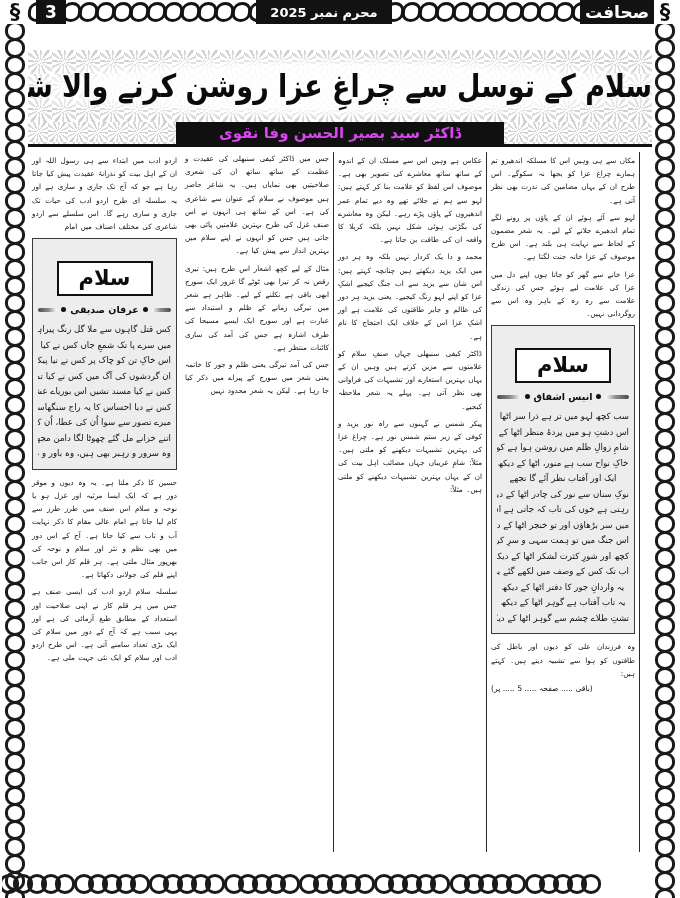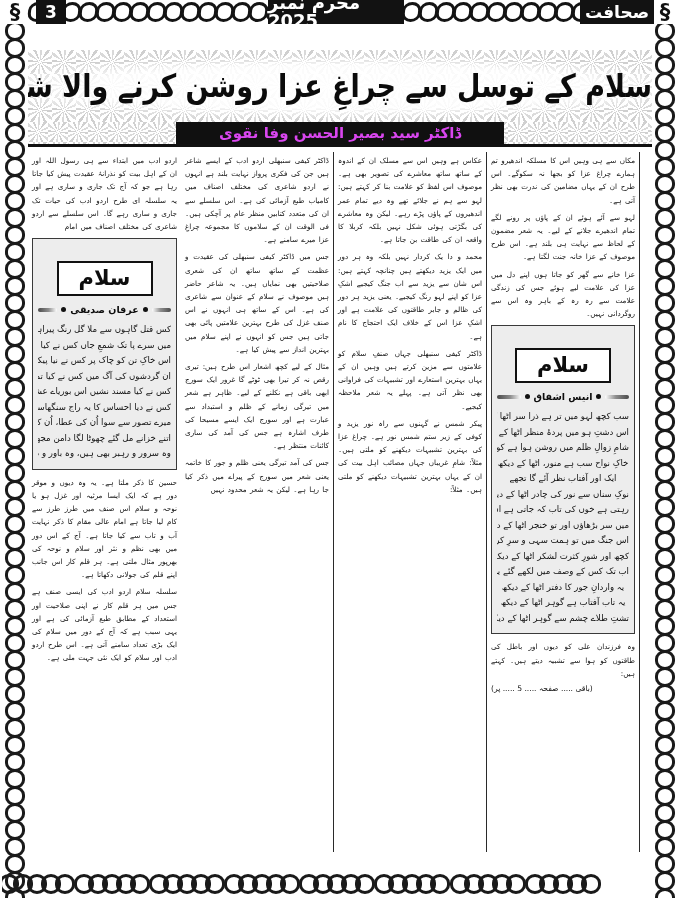--- a/index.html
+++ b/index.html
@@ -25,21 +25,21 @@
     box-sizing:border-box;margin-right:-2px;
     transform:skewX(-6deg);
   }
   .mast-box{
     position:absolute;top:0px;height:24px;background:#121212;color:#fff;
     display:flex;align-items:center;justify-content:center;
     font-weight:bold;line-height:1;
   }
   .mast-title{right:26px;width:74px;font-size:17px;letter-spacing:0px;}
   .mast-page{left:36px;width:30px;font-size:17px;}
-  .mast-date{left:268px;width:136px;font-size:18px;}
+  .mast-date{left:256px;width:136px;font-size:13px;}
   .corner-orn{
     position:absolute;top:0;width:26px;height:24px;
     color:#111;font-size:21px;font-weight:bold;line-height:24px;text-align:center;
   }
   .corner-l{left:2px;}
   .corner-r{right:2px;}
 
   
   .frame{
     position:absolute;left:0;top:24px;width:680px;height:874px;box-sizing:border-box;
@@ -365,21 +365,20 @@
           <div class="verse">کس نے کیا مسند نشیں اس بوریاے عشق پر</div>
           <div class="verse ind">کس نے دیا احساس کا یہ راج سنگھاسن مجھے</div>
           <div class="verse">میرے تصور سے سوا اُن کی عطا، اُن کی سخا</div>
           <div class="verse ind">اتنے خزانے مل گئے چھوٹا لگا دامن مجھے</div>
           <div class="verse">وہ سرور و رہبر بھی ہیں، وہ باور و دلیر بھی ہیں</div>
         </div>
         <p class="para">حسین کا ذکر ملتا ہے۔ یہ وہ دیوں و موقر دور ہے کہ ایک ایسا مرثیہ اور غزل ہو یا نوحہ و سلام اس صنف میں طرز طرز سے کام لیا جاتا ہے امام عالی مقام کا ذکر نہایت آب و تاب سے کیا جاتا ہے۔ آج کے اس دور میں بھی نظم و نثر اور سلام و نوحہ کی بھرپور مثال ملتی ہے۔ ہر قلم کار اس جانب اپنے قلم کی جولانی دکھاتا ہے۔</p>
         <p class="para">سلسلہ سلام اردو ادب کی ایسی صنف ہے جس میں ہر قلم کار نے اپنی صلاحیت اور استعداد کے مطابق طبع آزمائی کی ہے اور یہی سبب ہے کہ آج کے دور میں سلام کی ایک بڑی تعداد سامنے آتی ہے۔ اس طرح اردو ادب اور سلام کو ایک نئی جہت ملی ہے۔</p>
       </div>
       <div class="col">
-        <p class="para first">ڈاکٹر کیفی سنبھلی اردو ادب کے ایسے شاعر ہیں جن کی فکری پرواز نہایت بلند ہے انہوں نے اردو شاعری کی مختلف اصناف میں کامیاب طبع آزمائی کی ہے۔ اس سلسلے سے ان کی متعدد کتابیں منظر عام پر آچکی ہیں۔ فی الوقت ان کے سلاموں کا مجموعہ چراغِ عزا میرے سامنے ہے۔</p>
         <p class="para">جس میں ڈاکٹر کیفی سنبھلی کی عقیدت و عظمت کے ساتھ ساتھ ان کی شعری صلاحیتیں بھی نمایاں ہیں۔ یہ شاعر حاضر ہیں موصوف نے سلام کے عنوان سے شاعری کی ہے۔ اس کے ساتھ ہی انہوں نے اس صنف غزل کی طرح بہترین علامتیں پائی بھی جاتی ہیں جس کو انہوں نے اپنے سلام میں بہترین انداز سے پیش کیا ہے۔</p>
         <p class="para">مثال کے لیے کچھ اشعار اس طرح ہیں: تیری رقص نہ کر تیرا بھی ٹوٹے گا غرور ایک سورج ابھی باقی ہے نکلنے کے لیے۔ ظاہر ہے شعر میں تیرگی زمانے کے ظلم و استبداد سے عبارت ہے اور سورج ایک ایسے مسیحا کی طرف اشارہ ہے جس کی آمد کی ساری کائنات منتظر ہے۔</p>
         <p class="para">جس کی آمد تیرگی یعنی ظلم و جور کا خاتمہ یعنی شعر میں سورج کے پیراے میں ذکر کیا جا رہا ہے۔ لیکن یہ شعر محدود نہیں</p>
       </div>
       <div class="col">
         <p class="para first">عکاس ہے وہیں اس سے مسلک ان کے اندوہ کے ساتھ ساتھ معاشرے کی تصویر بھی ہے۔ موصوف اس لفظ کو علامت بنا کر کہتے ہیں: لہو سے ہم نے جلائے تھے وہ دیے تمام عمر اندھیروں کے پاؤں پڑے رہے۔ لیکن وہ معاشرے کی بگڑتی ہوئی شکل نہیں بلکہ کربلا کا واقعہ ان کی طاقت بن جاتا ہے۔</p>
         <p class="para">محمد و دا یک کردار نہیں بلکہ وہ ہر دور میں ایک یزید دیکھتے ہیں چنانچہ کہتے ہیں: اس شان سے یزید سے اب جنگ کیجیے اشکِ عزا کو اپنے لہو رنگ کیجیے۔ یعنی یزید ہر دور کی ظالم و جابر طاقتوں کی علامت ہے اور اشکِ عزا اس کے خلاف ایک احتجاج کا نام ہے۔</p>
         <p class="para">ڈاکٹر کیفی سنبھلی جہاں صنفِ سلام کو علامتوں سے مزین کرتے ہیں وہیں ان کے یہاں بہترین استعارے اور تشبیہات کی فراوانی بھی نظر آتی ہے۔ پہلے یہ شعر ملاحظہ کیجیے۔</p>
         <p class="para">پیکر شمس نے گہنوں سے راہ نور یزید و کوفی کے زیر ستم شمس نور ہے۔ چراغ عزا کی بہترین تشبیہات دیکھنے کو ملتی ہیں۔ مثلاً: شامِ غریباں جہاں مصائب اہل بیت کی ان کے یہاں بہترین تشبیہات دیکھنے کو ملتی ہیں۔ مثلاً:</p>
       </div>

